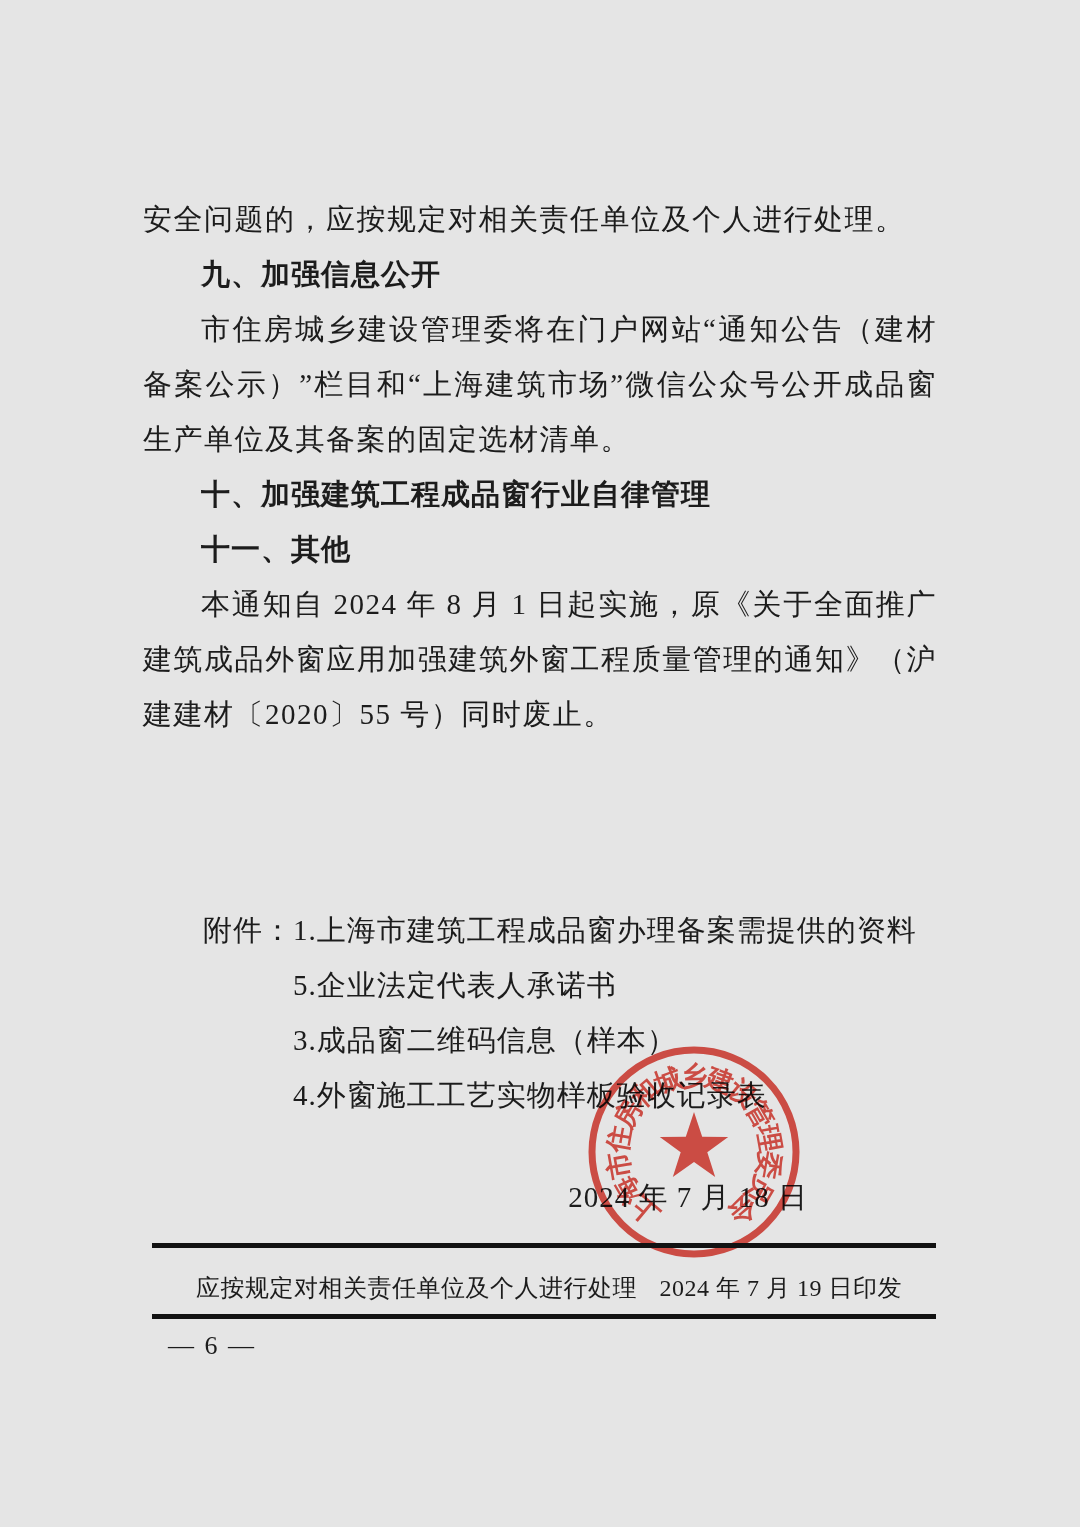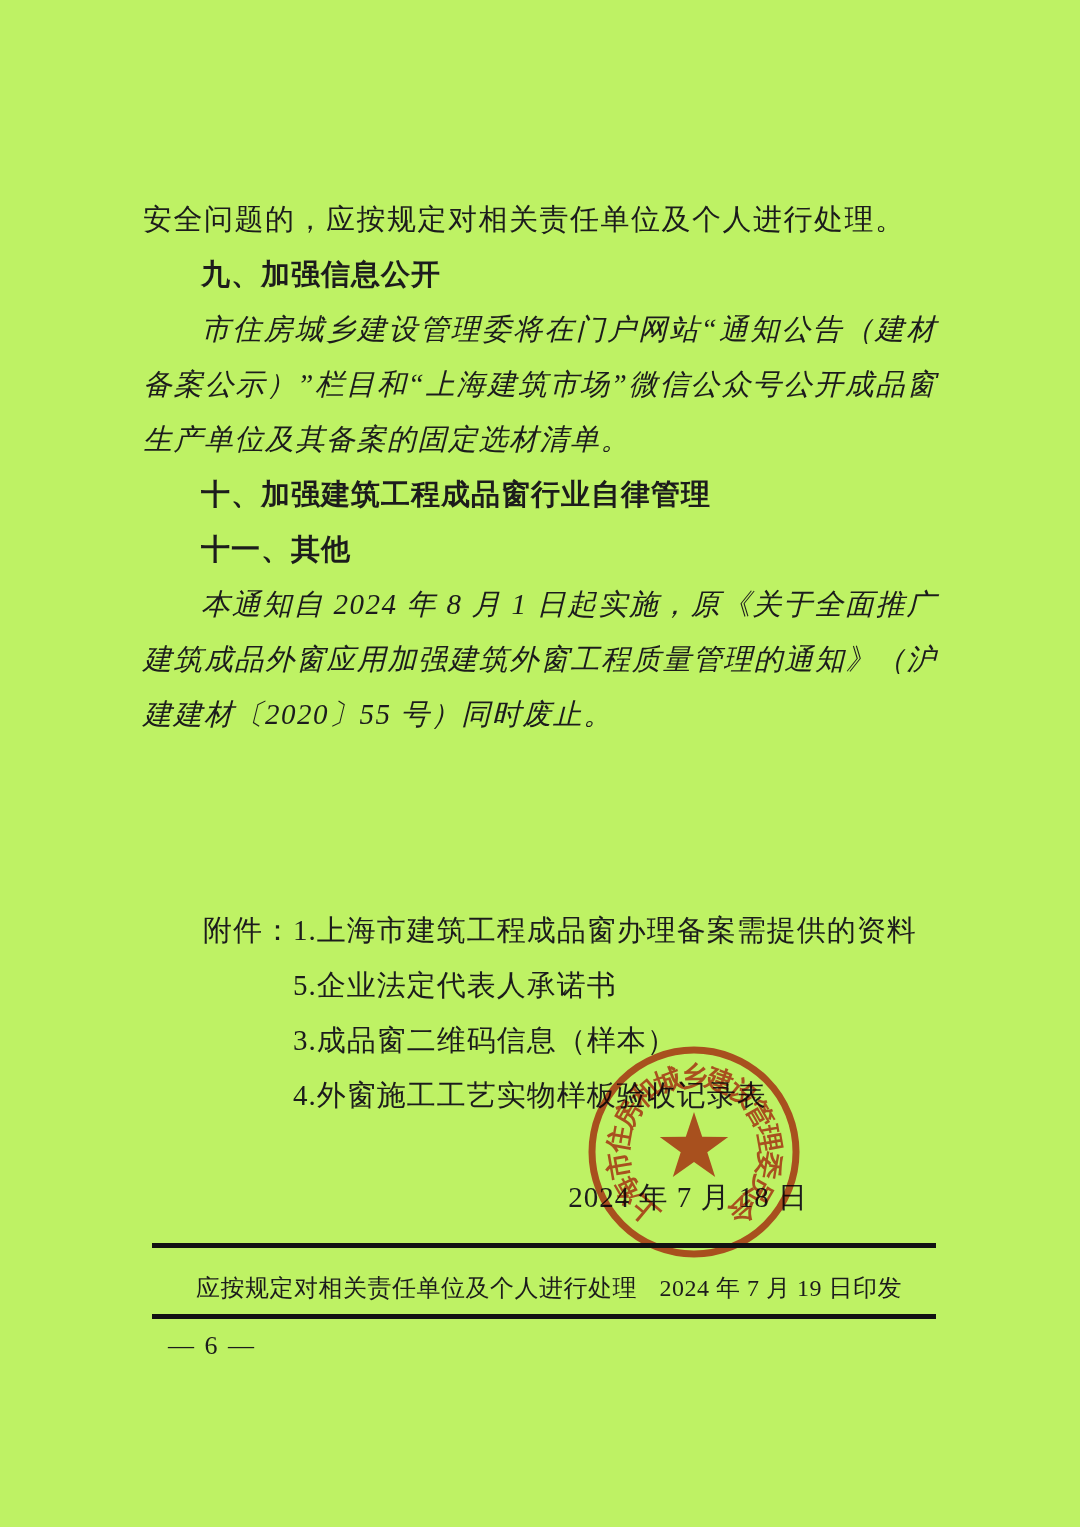--- a/index.html
+++ b/index.html
@@ -1,37 +1,37 @@
 <!DOCTYPE html>
 <html><head>
 <meta charset="utf-8">
 <style>
   html,body{margin:0;padding:0;background:#ffffff;}
   .page{
     position:relative;
     width:1080px;height:1527px;
-    background:#bef264;
+    background:#e5e5e5;
     overflow:hidden;
     font-family:"Liberation Serif","DejaVu Serif",serif;
     color:#1c1c1c;
   }
   
   .main-text{
     position:absolute;
     left:143px;top:192px;width:794px;
   }
   .body-par{
     margin:0;
     font-size:29px;
     line-height:55px;
     letter-spacing:1.5px;
     text-align:justify;
     text-justify:inter-character;
   }
-  .body-par.indent{text-indent:2em;font-style:italic;}
+  .body-par.indent{text-indent:2em;}
   .sec-heading{
     margin:0;
     font-size:29px;
     line-height:55px;
     letter-spacing:1px;
     font-weight:700;
     font-family:"Liberation Sans","DejaVu Sans",sans-serif;
     text-indent:2em;
   }
   

